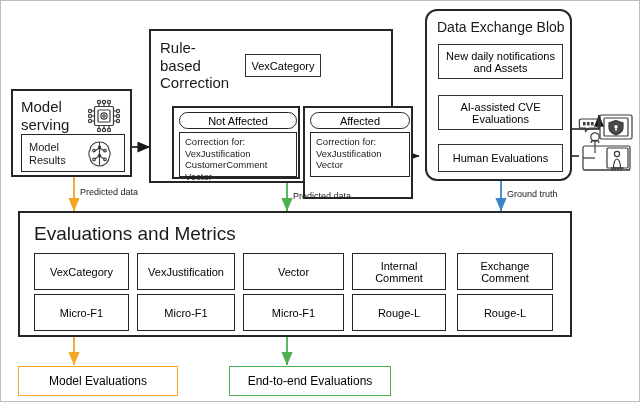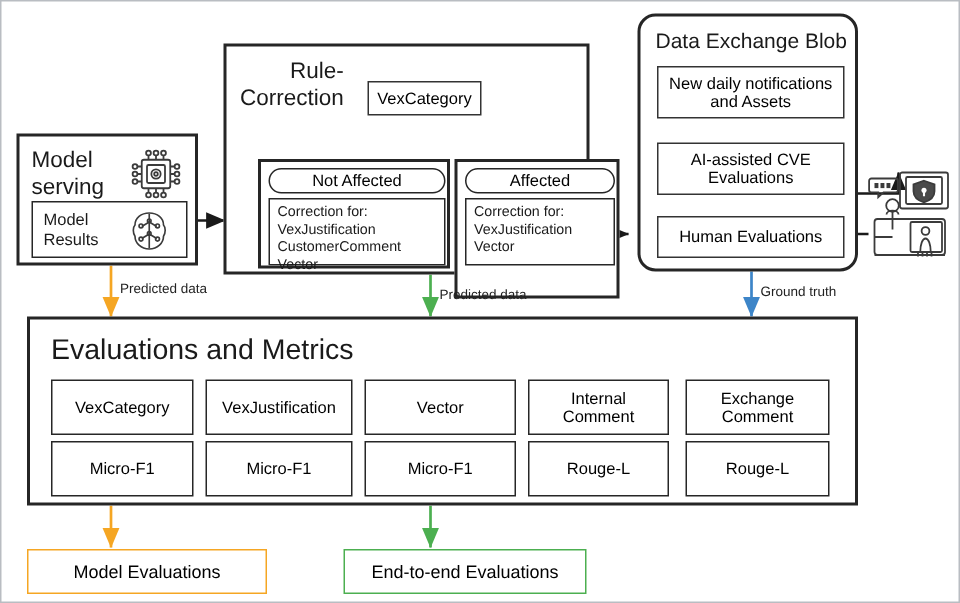--- a/index.html
+++ b/index.html
@@ -17,21 +17,21 @@
   .k-inner{border:1.5px solid #262626;}
   .k-thin{border:1px solid #333;}
   .rounded{border-radius:12px;}
   .pill{border-radius:9px;}
   .lbl{position:absolute;color:#1a1a1a;line-height:1.18;}
   .ctr{display:flex;align-items:center;justify-content:center;text-align:center;}
   svg.conn{position:absolute;left:0;top:0;width:640px;height:402px;overflow:visible;pointer-events:none;}
   .icon{position:absolute;}
   
   .t-serving{font-size:15px;}
-  .t-rule{font-size:15px;text-align:right;}
+  .t-rule{font-size:15px;}
   .t-blob{font-size:14px;}
   .t-evalmetrics{font-size:19px;}
   .t-cell{font-size:11px;}
   .t-arrowlbl{font-size:9px;color:#222;}
   .t-bottom{font-size:12px;}
   .t-vex{font-size:11px;}
   .t-aff{font-size:11px;}
   .t-corr{font-size:9.5px;line-height:1.22;}
 </style>
 </head>
@@ -133,20 +133,21 @@
               <circle cx="16.5" cy="17.6" r="1.2"></circle>
           </g>
         </svg>
       </div>
     </div>
   </div>
 
   <div class="box k-outer" style="left:148px;top:28px;width:244px;height:154px;">
     <div class="lbl t-rule" style="left:9px;top:8px;">
       <div>Rule-</div>
+      <div>based</div>
       <div>Correction</div>
     </div>
 
     <div class="box k-thin ctr t-vex" style="left:94px;top:23px;width:76px;height:23px;">
       <span>VexCategory</span>
     </div>
 
     <div class="box k-outer" style="left:21px;top:75px;width:128px;height:73px;">
       <div class="box k-inner pill ctr t-aff" style="left:5px;top:4px;width:118px;height:17px;">
         <span>Not Affected</span>

